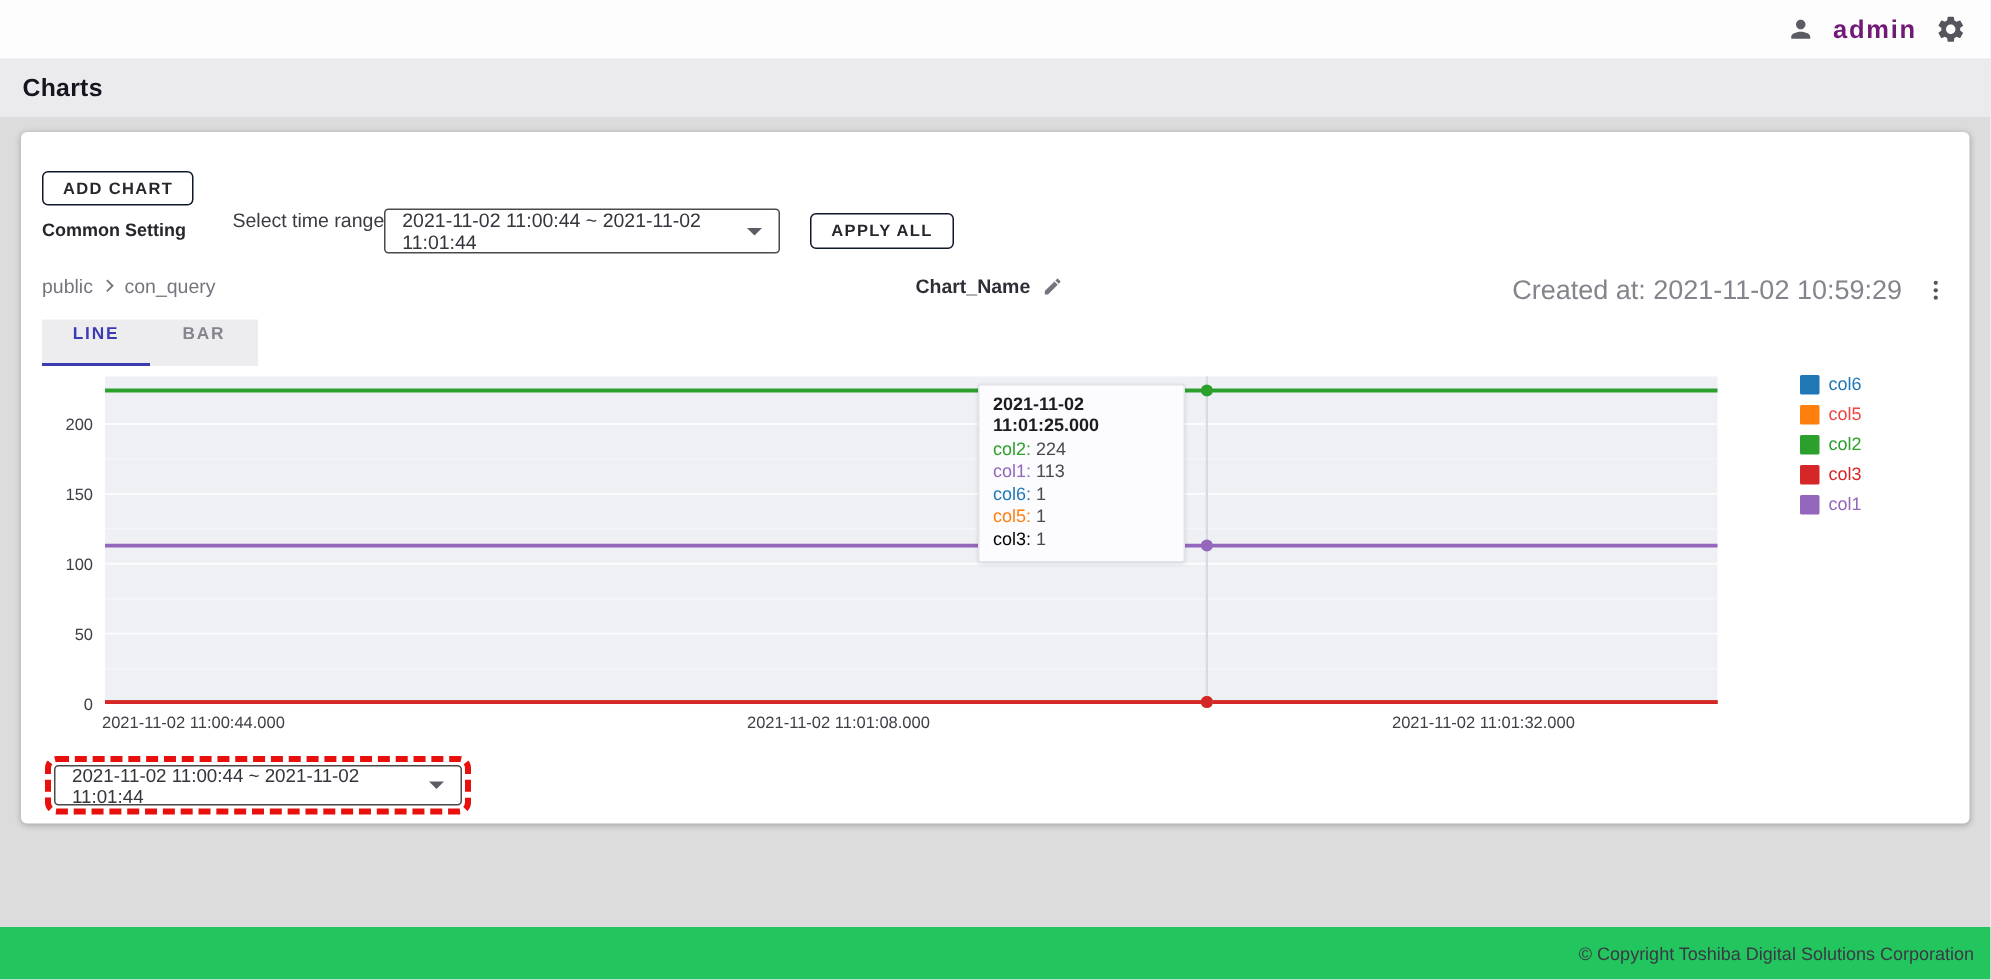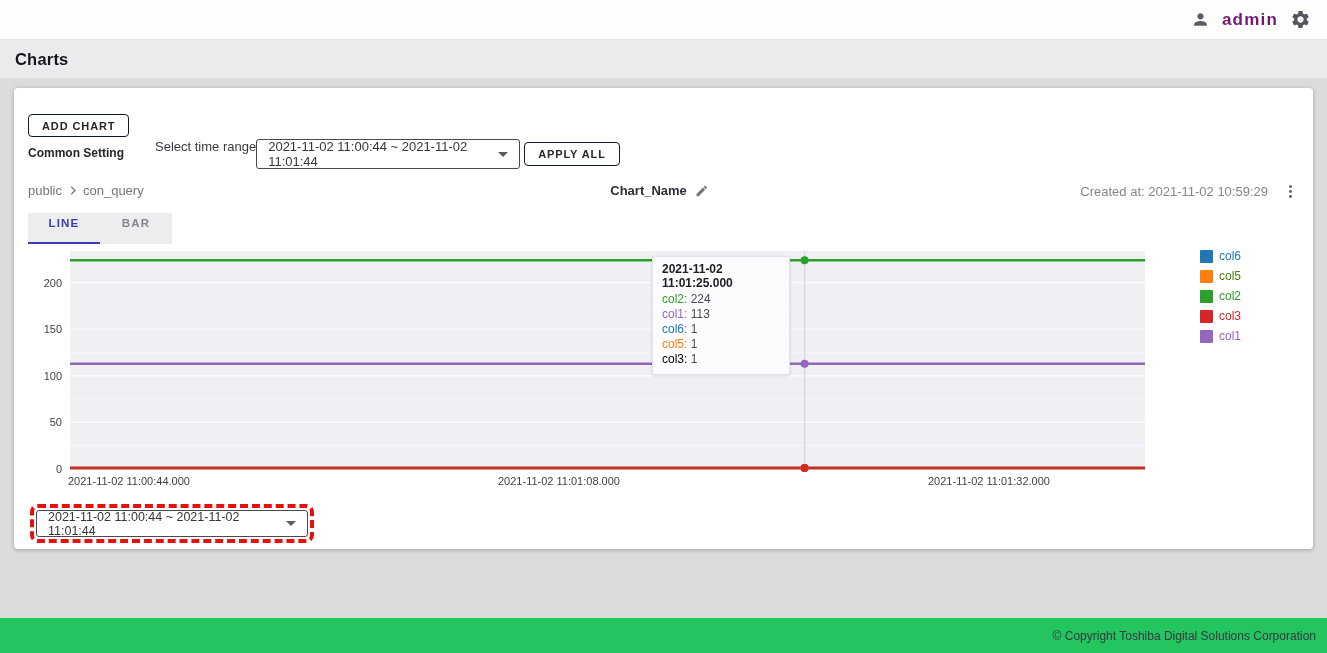--- a/index.html
+++ b/index.html
@@ -33,29 +33,29 @@
 
   .row-second { display:flex; align-items:flex-end; margin-top:2px; }
   .common-setting { width:127px; font-size:12px; font-weight:700; color:#26262c; margin-bottom:9px; }
   .range-group { display:flex; flex-direction:row; }
   .range-label { font-size:13px; color:#3a3a42; margin-bottom:3px; }
   .select { width:264px; height:30px; border:1px solid #4a4a4a; border-radius:3px; background:#fff;
             display:flex; align-items:center; justify-content:space-between; padding:0 11px; cursor:pointer; }
   .select .val { font-size:13px; color:#35353d; }
   .caret { width:0; height:0; border-left:5px solid transparent; border-right:5px solid transparent;
            border-top:5px solid #5c5c64; }
-  .apply-btn { margin-left:4px; margin-bottom:3px; height:24px; }
+  .apply-btn { margin-left:20px; margin-bottom:3px; height:24px; }
 
   
   .chart-header { display:flex; align-items:flex-start; margin-top:14px; height:25px; position:relative; }
   .breadcrumb { display:flex; align-items:center; gap:3px; font-size:13px; color:#75757d; }
   .chart-title-wrap { position:absolute; left:50%; transform:translateX(-54%); display:flex; align-items:center; gap:8px; }
   .chart-title { font-size:13px; font-weight:700; color:#2e2e36; }
   .created-wrap { margin-left:auto; display:flex; align-items:center; gap:14px; }
-  .created-at { font-size:13px; color:#84848c; }
+  .created-at { font-size:18px; color:#84848c; }
 
   
   .tabs { margin-top:5px; display:flex; width:144px; background:#ededf0; height:31px; }
   .tab { width:72px; text-align:center; font-size:11.5px; font-weight:700; letter-spacing:1.2px;
          color:#85858d; line-height:21px; cursor:pointer; }
   .tab.active { color:#3b3bb3; border-bottom:2px solid #3b3bb3; }
 
   
   .chart-row { display:flex; margin-top:3px; }
   .chart-wrap { position:relative; width:1140px; height:244px; }
@@ -198,21 +198,21 @@
             <div class="tt-row"><span style="color: #000000;">col3:</span><span class="tt-val"> 1</span></div>
           </div>
       </div>
       <div class="legend" id="legend">
           <div class="legend-item">
             <span class="legend-swatch" style="background: rgb(31, 119, 180);"></span>
             <span class="legend-label" style="color: rgb(31, 119, 180);">col6</span>
           </div>
           <div class="legend-item">
             <span class="legend-swatch" style="background: rgb(255, 127, 14);"></span>
-            <span class="legend-label" style="color: #4d7c0f;">col5</span>
+            <span class="legend-label" style="color: #ef4444;">col5</span>
           </div>
           <div class="legend-item">
             <span class="legend-swatch" style="background: rgb(44, 160, 44);"></span>
             <span class="legend-label" style="color: rgb(44, 160, 44);">col2</span>
           </div>
           <div class="legend-item">
             <span class="legend-swatch" style="background: rgb(214, 39, 40);"></span>
             <span class="legend-label" style="color: rgb(214, 39, 40);">col3</span>
           </div>
           <div class="legend-item">

